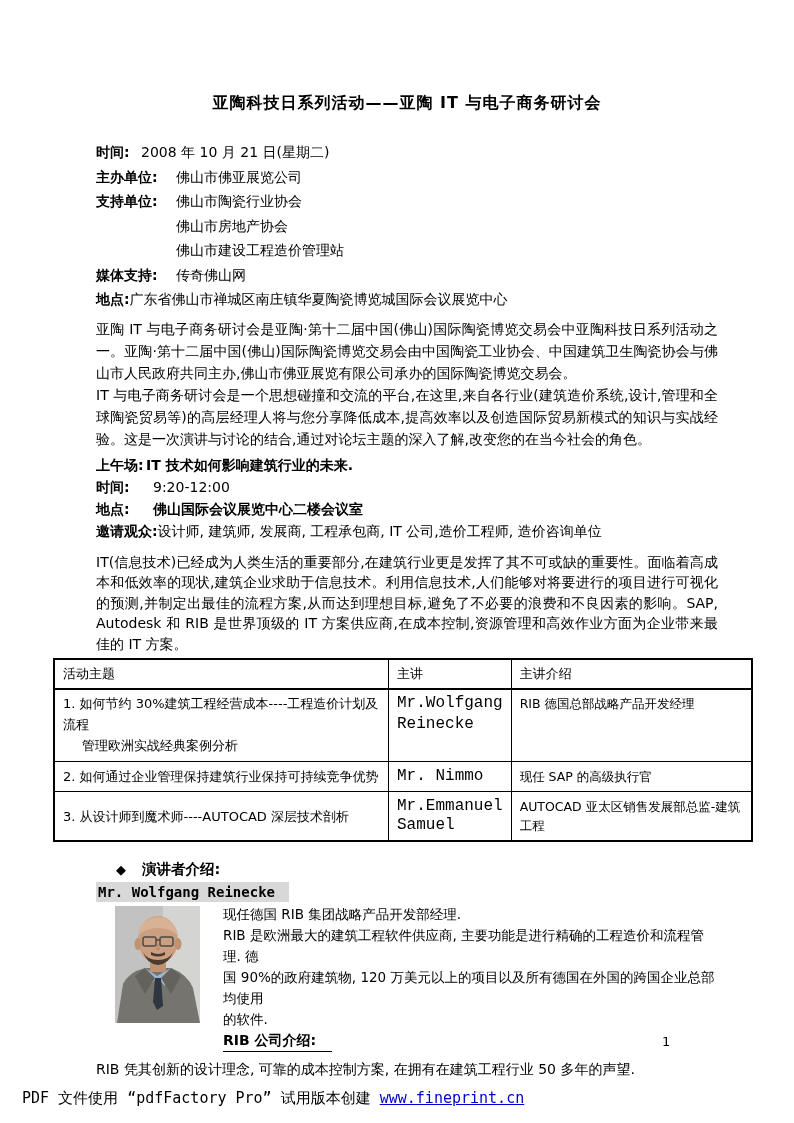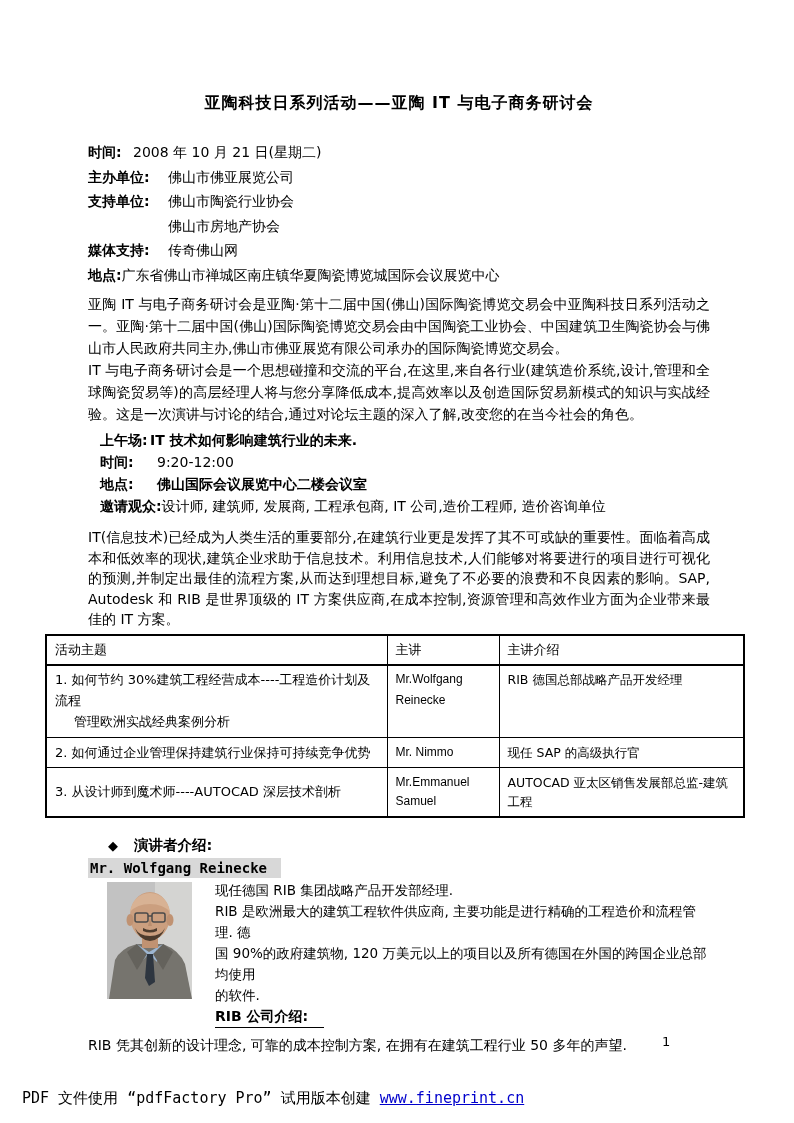--- a/index.html
+++ b/index.html
@@ -6,21 +6,21 @@
   html,body { background:#888; }
   .page {
     position:relative;
     width:794px; height:1123px;
     margin:0 auto;
     background:#ffffff;
     font-family:"DejaVu Sans", sans-serif;
     color:#000;
     overflow:hidden;
   }
-  .content { position:absolute; left:88px; top:0; width:622px; }
+  .content { position:absolute; left:96px; top:0; width:622px; }
 
   .doc-title {
     margin-top:93px;
     font-size:16px; font-weight:bold;
     text-align:center; letter-spacing:1px;
   }
 
   
   .info-block { margin-top:26px; font-size:14px; }
   .info-row { line-height:24.5px; white-space:nowrap; }
@@ -29,21 +29,21 @@
   .lw80 { min-width:80px; }
   .ind { margin-left:80px; }
 
   .para {
     font-size:14px; line-height:22px;
     text-align:justify;
   }
   .p1 { margin-top:6px; }
 
   
-  .session { margin-top:4px; font-size:14px;margin-left:12px; }
+  .session { margin-top:4px; font-size:14px; }
   .sess-row { line-height:22px; }
   .sess-row .lbl { font-weight:bold; display:inline-block; }
   .sw50 { min-width:50px; }
   .sw57 { min-width:57px; }
   .bold-val { font-weight:bold; }
 
   .it-para { margin-top:10px; line-height:20.5px; }
 
   
   .agenda {
@@ -54,21 +54,21 @@
     font-size:13px;
   }
   .agenda th, .agenda td { border:1px solid #000; padding:5px 8px; text-align:left; vertical-align:top; }
   .agenda thead th { font-weight:normal; height:19px; border-bottom:2px solid #000; }
   .col-topic { width:341px; }
   .col-speaker { width:112px; }
   .col-intro { width:245px; }
   .row-tall td { height:44px; line-height:21px; padding-top:3px; }
   .row-short td { height:22px; line-height:19px; vertical-align:middle; }
   .topic-l2 { padding-left:19px; }
-  .cell-speaker { font-family:Liberation Sans, sans-serif; font-size:12px; }
+  .cell-speaker { font-family:Liberation Mono, monospace; font-size:16px; }
   .cell-intro { font-size:12.5px;border-radius:16px; }
 
   
   .speakers-head { margin-top:18px; font-size:14.5px; font-weight:bold; }
   .speakers-head .diamond { margin-left:20px; font-size:13px; }
   .speakers-head .txt { margin-left:16px; }
 
   .name-bar {
     margin-top:3px;
     display:inline-block;
@@ -120,20 +120,23 @@
         <span class="lbl lw45">时间:</span><span>2008 年 10 月 21 日(星期二)</span>
       </div>
       <div class="info-row">
         <span class="lbl lw80">主办单位:</span><span>佛山市佛亚展览公司</span>
       </div>
       <div class="info-row">
         <span class="lbl lw80">支持单位:</span><span>佛山市陶瓷行业协会</span>
       </div>
       <div class="info-row ind">
         <span>佛山市房地产协会</span>
+      </div>
+      <div class="info-row ind">
+        <span>佛山市建设工程造价管理站</span>
       </div>
       <div class="info-row">
         <span class="lbl lw80">媒体支持:</span><span>传奇佛山网</span>
       </div>
       <div class="info-row">
         <span class="lbl">地点:</span><span>广东省佛山市禅城区南庄镇华夏陶瓷博览城国际会议展览中心</span>
       </div>
     </div>
 
     <div class="para p1">亚陶 IT 与电子商务研讨会是亚陶·第十二届中国(佛山)国际陶瓷博览交易会中亚陶科技日系列活动之一。亚陶·第十二届中国(佛山)国际陶瓷博览交易会由中国陶瓷工业协会、中国建筑卫生陶瓷协会与佛山市人民政府共同主办,佛山市佛亚展览有限公司承办的国际陶瓷博览交易会。</div>

